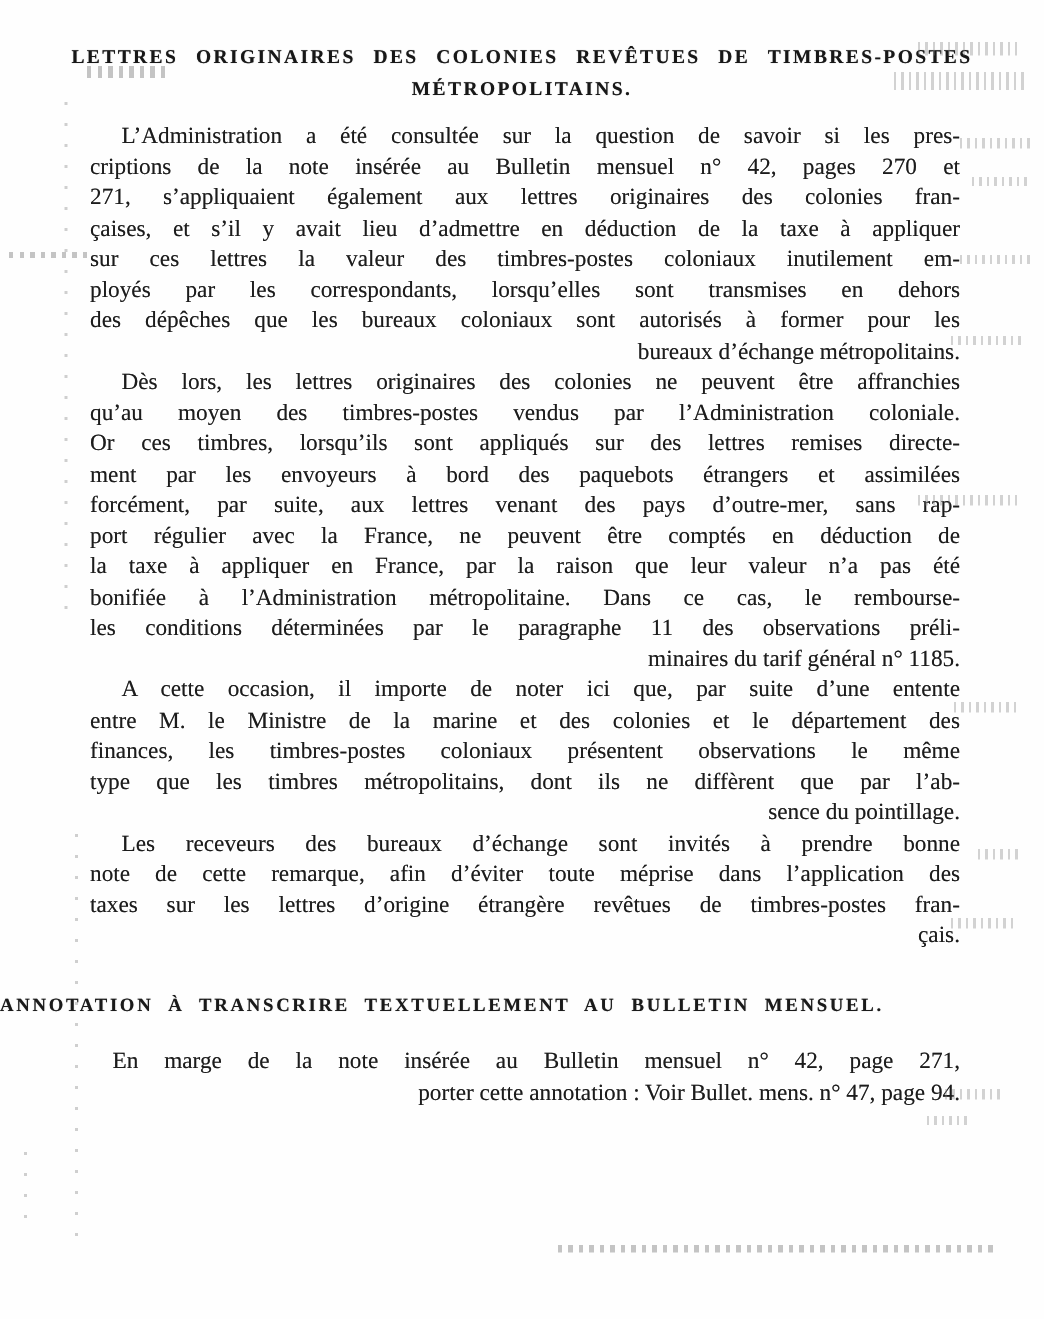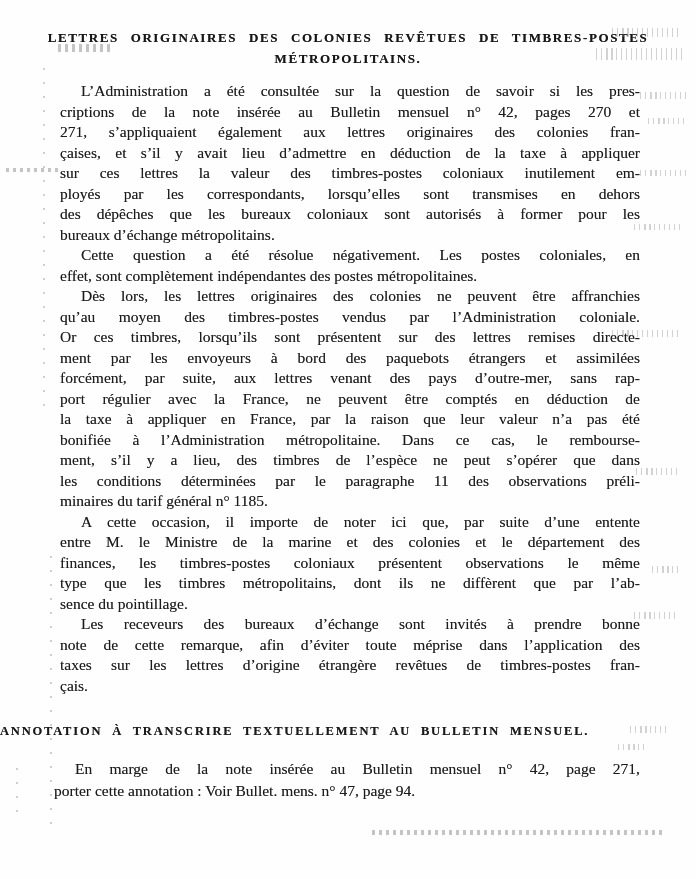--- a/index.html
+++ b/index.html
@@ -29,21 +29,21 @@
   
   .body-block {
     margin: 12px 80px 0 60px;
     width: 580px;
     font-size: 15.5px;
     line-height: 20.5px;
     text-shadow: 0 0 0.4px rgba(35,35,35,0.55);
   }
   .paragraph { margin: 0; }
   .jline { text-align: justify; text-align-last: justify; white-space: normal; }
-  .lline { text-align: left; }
+  .lline { text-align: right; }
   .indent { text-indent: 21px; }
 
   
   .section-heading {
     margin-top: 27px;
     text-align: left;
     font-weight: bold;
     font-size: 12.5px;
     line-height: 16px;
     letter-spacing: 1.8px;
@@ -101,33 +101,28 @@
         <div class="jline indent">L’Administration a été consultée sur la question de savoir si les pres-</div>
         <div class="jline">criptions de la note insérée au Bulletin mensuel n° 42, pages 270 et</div>
         <div class="jline">271, s’appliquaient également aux lettres originaires des colonies fran-</div>
         <div class="jline">çaises, et s’il y avait lieu d’admettre en déduction de la taxe à appliquer</div>
         <div class="jline">sur ces lettres la valeur des timbres-postes coloniaux inutilement em-</div>
         <div class="jline">ployés par les correspondants, lorsqu’elles sont transmises en dehors</div>
         <div class="jline">des dépêches que les bureaux coloniaux sont autorisés à former pour les</div>
         <div class="lline">bureaux d’échange métropolitains.</div>
       </div>
       <div class="paragraph">
-        <div class="jline indent">Cette question a été résolue négativement. Les postes coloniales, en</div>
-        <div class="lline">effet, sont complètement indépendantes des postes métropolitaines.</div>
-      </div>
-      <div class="paragraph">
         <div class="jline indent">Dès lors, les lettres originaires des colonies ne peuvent être affranchies</div>
         <div class="jline">qu’au moyen des timbres-postes vendus par l’Administration coloniale.</div>
-        <div class="jline">Or ces timbres, lorsqu’ils sont présentent sur des lettres remises directe-</div>
+        <div class="jline">Or ces timbres, lorsqu’ils sont appliqués sur des lettres remises directe-</div>
         <div class="jline">ment par les envoyeurs à bord des paquebots étrangers et assimilées</div>
         <div class="jline">forcément, par suite, aux lettres venant des pays d’outre-mer, sans rap-</div>
         <div class="jline">port régulier avec la France, ne peuvent être comptés en déduction de</div>
         <div class="jline">la taxe à appliquer en France, par la raison que leur valeur n’a pas été</div>
         <div class="jline">bonifiée à l’Administration métropolitaine. Dans ce cas, le rembourse-</div>
-        <div class="jline">ment, s’il y a lieu, des timbres de l’espèce ne peut s’opérer que dans</div>
         <div class="jline">les conditions déterminées par le paragraphe 11 des observations préli-</div>
         <div class="lline">minaires du tarif général n° 1185.</div>
       </div>
       <div class="paragraph">
         <div class="jline indent">A cette occasion, il importe de noter ici que, par suite d’une entente</div>
         <div class="jline">entre M. le Ministre de la marine et des colonies et le département des</div>
         <div class="jline">finances, les timbres-postes coloniaux présentent observations le même</div>
         <div class="jline">type que les timbres métropolitains, dont ils ne diffèrent que par l’ab-</div>
         <div class="lline">sence du pointillage.</div>
       </div>

